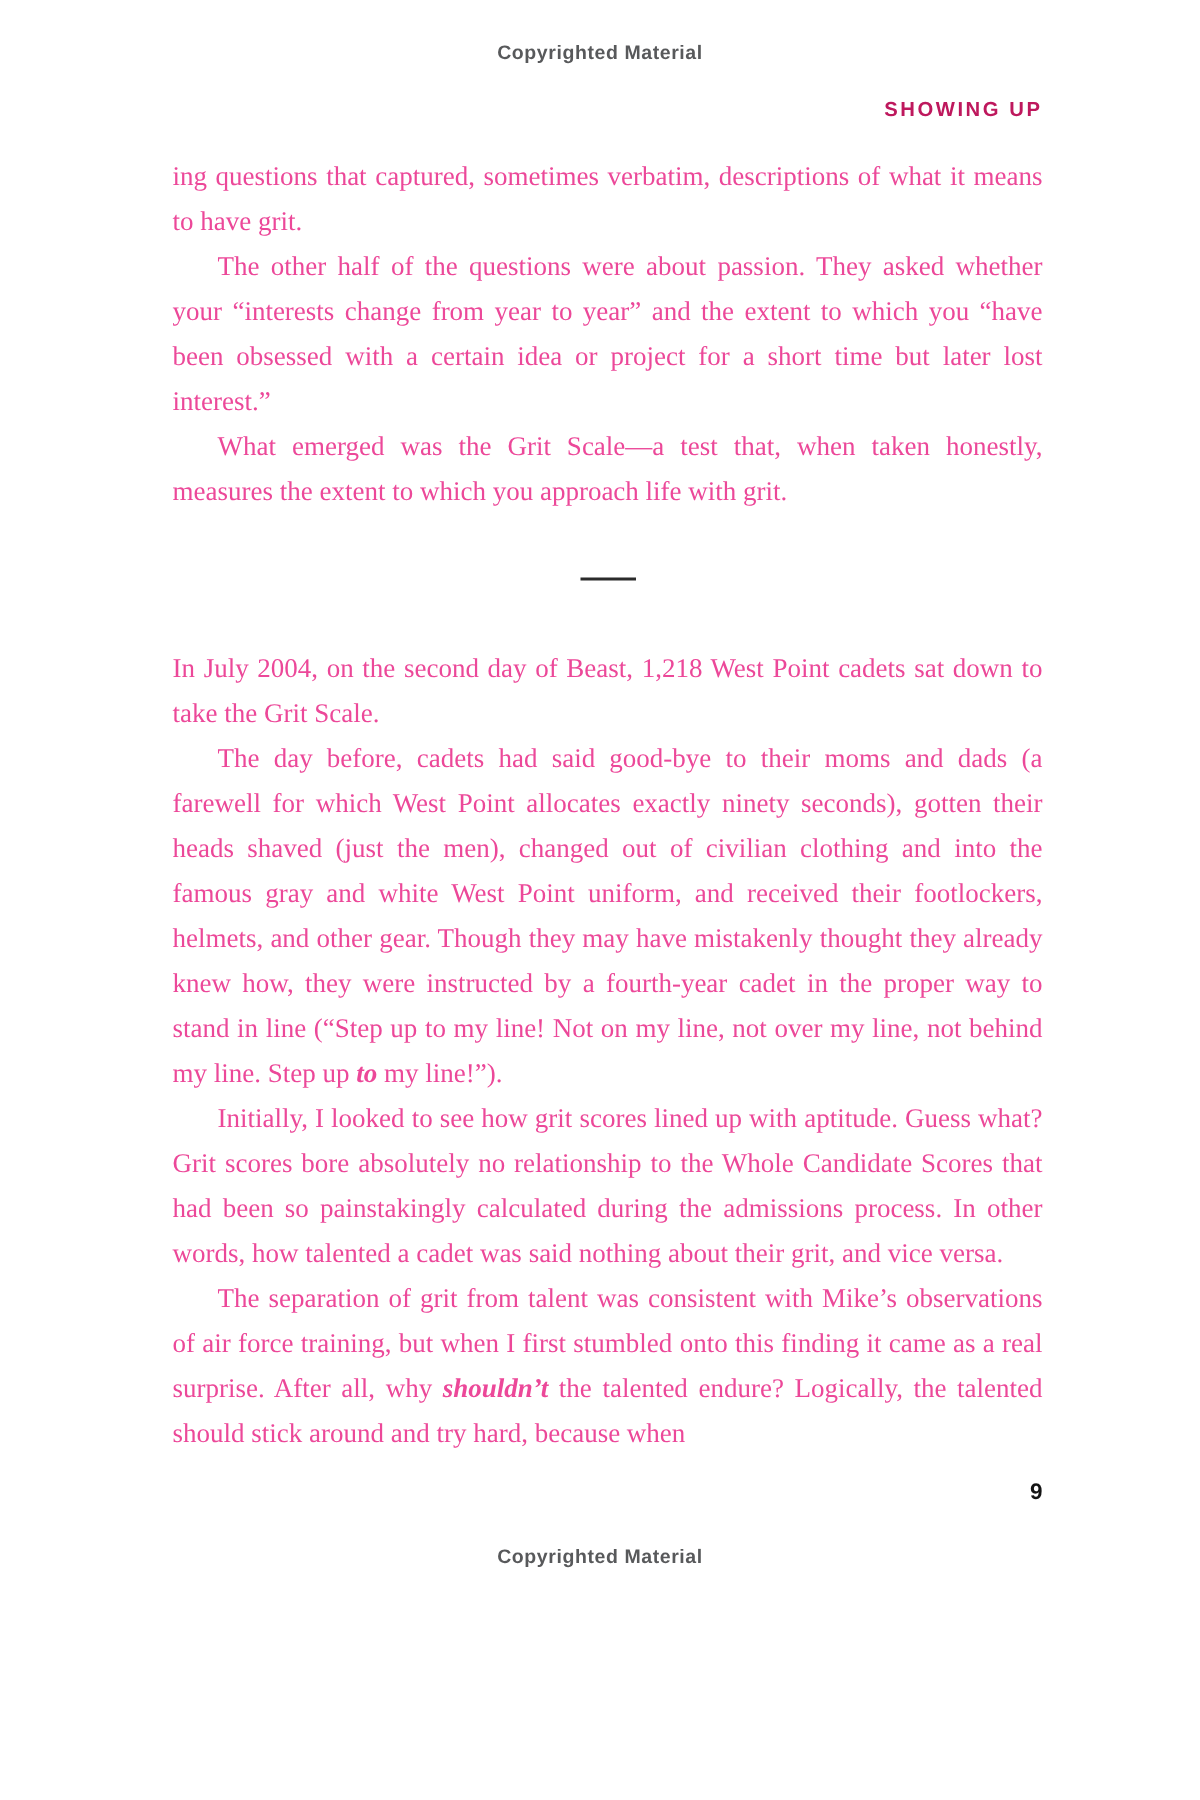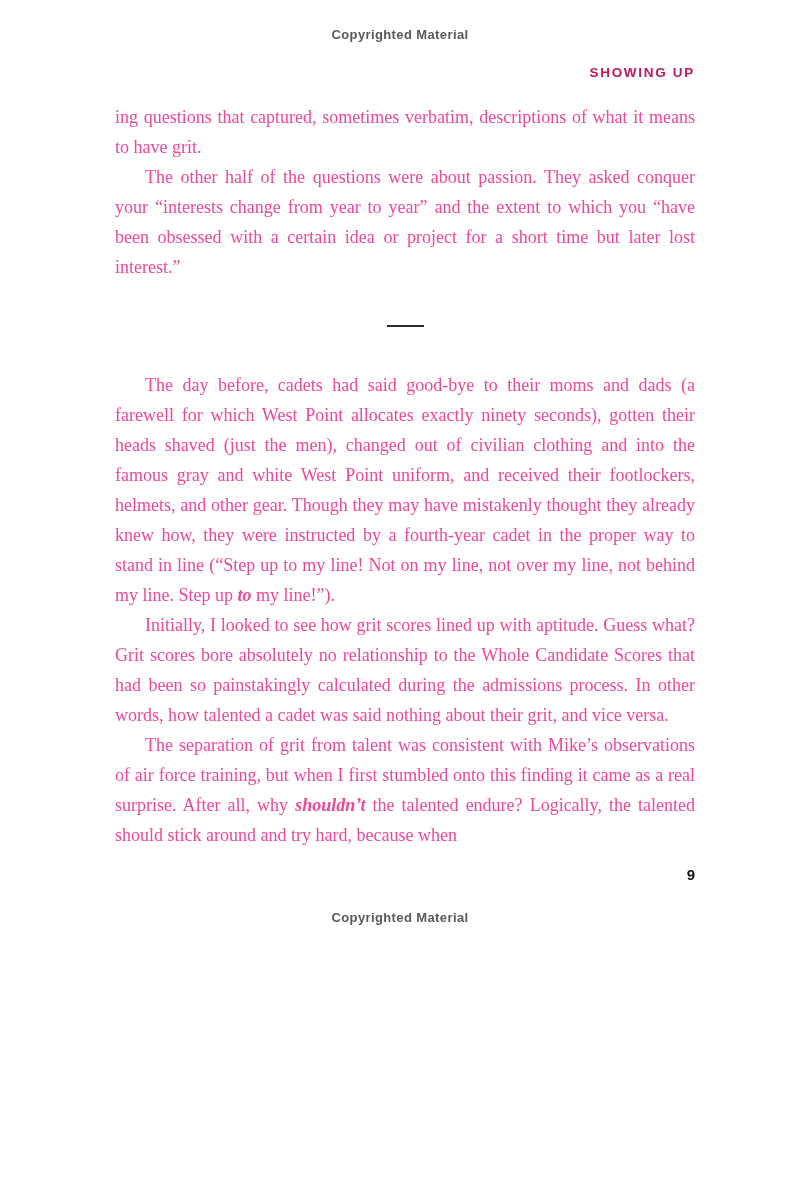--- a/index.html
+++ b/index.html
@@ -84,27 +84,29 @@
 
   <div class="top-notice">Copyrighted Material</div>
 
   <div class="running-head">SHOWING UP</div>
 
   <div class="text-block">
 
     <p class="noindent">ing questions that captured, sometimes verbatim, descriptions of what it means to have grit.</p>
 
 
-    <p class="indent">The other half of the questions were about passion. They asked conquer your “interests change from year to year” and the extent to which you “have been obsessed with a certain idea or project for a short time but later lost interest.”</p>
+    <p class="indent">The other half of the questions were about passion. They asked whether your “interests change from year to year” and the extent to which you “have been obsessed with a certain idea or project for a short time but later lost interest.”</p>
 
+    <p class="indent">What emerged was the Grit Scale—a test that, when taken honestly, measures the extent to which you approach life with grit.</p>
 
     <div class="section-break">
       <span class="rule"></span>
     </div>
 
+    <p class="noindent">In July 2004, on the second day of Beast, 1,218 West Point cadets sat down to take the Grit Scale.</p>
 
     <p class="indent">The day before, cadets had said good-bye to their moms and dads (a farewell for which West Point allocates exactly ninety seconds), gotten their heads shaved (just the men), changed out of civilian clothing and into the famous gray and white West Point uniform, and received their footlockers, helmets, and other gear. Though they may have mistakenly thought they already knew how, they were instructed by a fourth-year cadet in the proper way to stand in line (“Step up to my line! Not on my line, not over my line, not behind my line. Step up <em>to</em> my line!”).</p>
 
     <p class="indent">Initially, I looked to see how grit scores lined up with aptitude. Guess what? Grit scores bore absolutely no relationship to the Whole Candidate Scores that had been so painstakingly calculated during the admissions process. In other words, how talented a cadet was said nothing about their grit, and vice versa.</p>
 
     <p class="indent">The separation of grit from talent was consistent with Mike’s observations of air force training, but when I first stumbled onto this finding it came as a real surprise. After all, why <em>shouldn’t</em> the talented endure? Logically, the talented should stick around and try hard, because when</p>
 
   </div>
 
   <div class="page-number">9</div>

